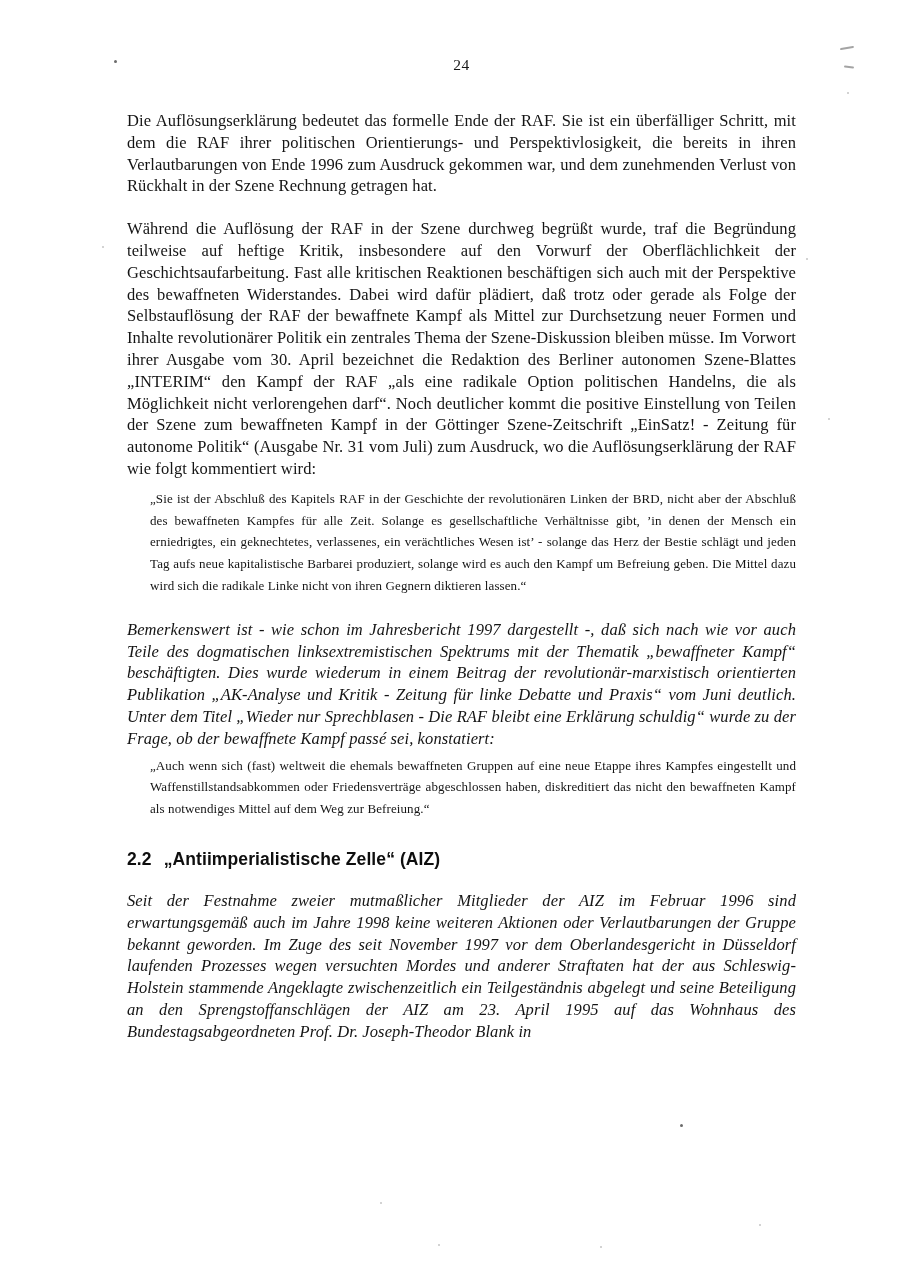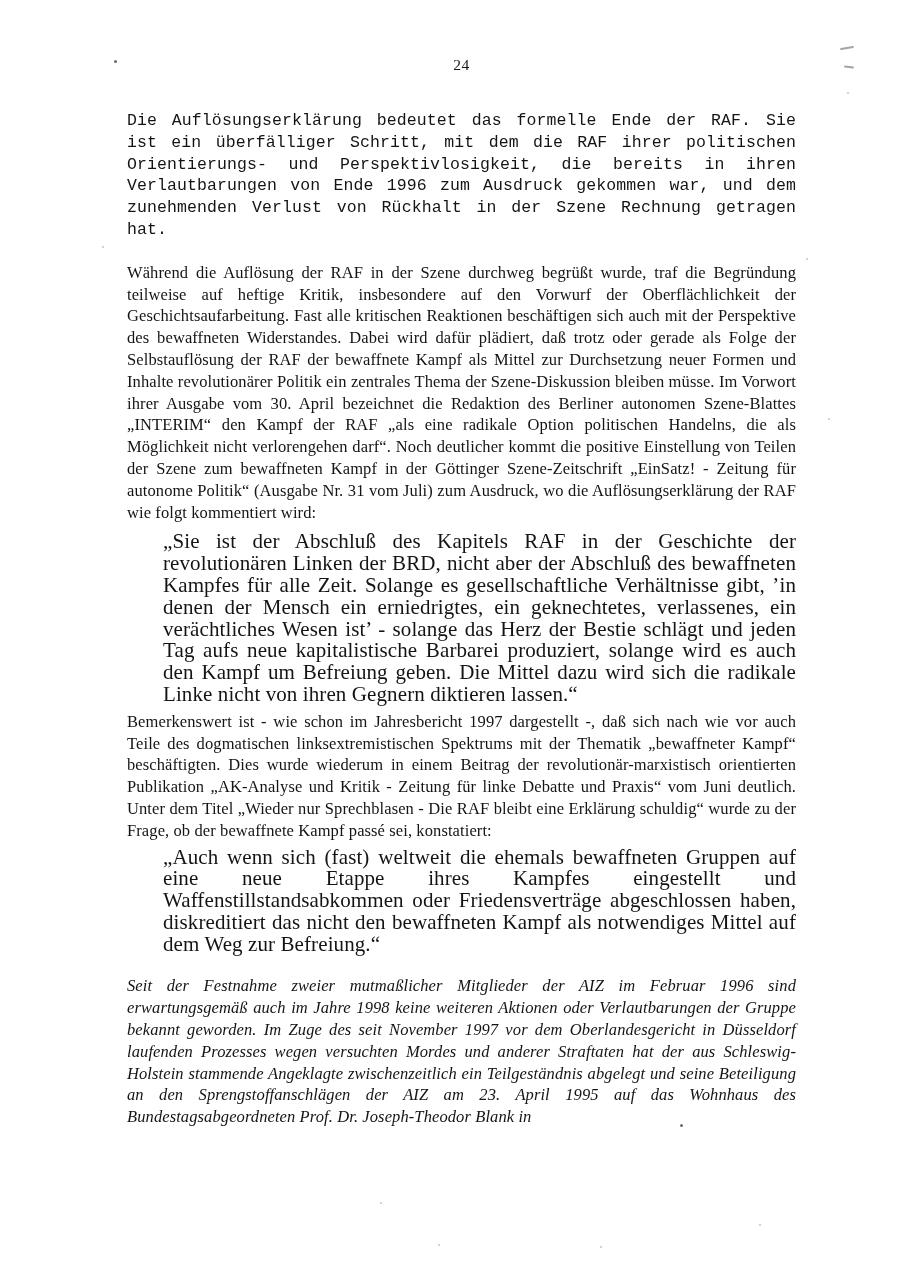--- a/index.html
+++ b/index.html
@@ -23,28 +23,28 @@
     letter-spacing: 0.5px;
     color: #161616;
   }
   p.body-par {
     text-align: justify;
     font-size: 16.5px;
     line-height: 21.8px;
     letter-spacing: 0.1px;
     color: #141414;
   }
-  .intro        { margin-top: 36px; font-family: Liberation Mono, monospace; }
+  .intro        { margin-top: 36px; }
   .p-reactions  { margin-top: 21px; }
-  .p-bem        { margin-top: 5px; }
+  .p-bem        { margin-top: 22px; font-style: italic; }
   .p-aiz        { margin-top: 20px; font-style: italic; }
   blockquote.quote {
-    margin-left: 36px;
+    margin-left: 23px;
     text-align: justify;
-    font-size: 21px;
+    font-size: 13px;
     line-height: 21.8px;
     letter-spacing: 0.1px;
     color: #141414;
   }
   .q1 { margin-top: 8px; }
   .q2 { margin-top: 5px; }
   h2.heading {
     font-family: "Liberation Sans", sans-serif;
     font-weight: bold;
     font-size: 17.5px;
@@ -83,20 +83,23 @@
 
 
   <p class="body-par p-reactions">Während die Auflösung der RAF in der Szene durchweg begrüßt wurde, traf die Begründung teilweise auf heftige Kritik, insbesondere auf den Vorwurf der Oberflächlichkeit der Geschichtsaufarbeitung. Fast alle kritischen Reaktionen beschäftigen sich auch mit der Perspektive des bewaffneten Widerstandes. Dabei wird dafür plädiert, daß trotz oder gerade als Folge der Selbstauflösung der RAF der bewaffnete Kampf als Mittel zur Durchsetzung neuer Formen und Inhalte revolutionärer Politik ein zentrales Thema der Szene-Diskussion bleiben müsse. Im Vorwort ihrer Ausgabe vom 30. April bezeichnet die Redaktion des Berliner autonomen Szene-Blattes „INTERIM“ den Kampf der RAF „als eine radikale Option politischen Handelns, die als Möglichkeit nicht verlorengehen darf“. Noch deutlicher kommt die positive Einstellung von Teilen der Szene zum bewaffneten Kampf in der Göttinger Szene-Zeitschrift „EinSatz! - Zeitung für autonome Politik“ (Ausgabe Nr. 31 vom Juli) zum Ausdruck, wo die Auflösungserklärung der RAF wie folgt kommentiert wird:</p>
 
   <blockquote class="quote q1">„Sie ist der Abschluß des Kapitels RAF in der Geschichte der revolutionären Linken der BRD, nicht aber der Abschluß des bewaffneten Kampfes für alle Zeit. Solange es gesellschaftliche Verhältnisse gibt, ’in denen der Mensch ein erniedrigtes, ein geknechtetes, verlassenes, ein verächtliches Wesen ist’ - solange das Herz der Bestie schlägt und jeden Tag aufs neue kapitalistische Barbarei produziert, solange wird es auch den Kampf um Befreiung geben. Die Mittel dazu wird sich die radikale Linke nicht von ihren Gegnern diktieren lassen.“</blockquote>
 
   <p class="body-par p-bem">Bemerkenswert ist - wie schon im Jahresbericht 1997 dargestellt -, daß sich nach wie vor auch Teile des dogmatischen linksextremistischen Spektrums mit der Thematik „bewaffneter Kampf“ beschäftigten. Dies wurde wiederum in einem Beitrag der revolutionär-marxistisch orientierten Publikation „AK-Analyse und Kritik - Zeitung für linke Debatte und Praxis“ vom Juni deutlich. Unter dem Titel „Wieder nur Sprechblasen - Die RAF bleibt eine Erklärung schuldig“ wurde zu der Frage, ob der bewaffnete Kampf passé sei, konstatiert:</p>
 
   <blockquote class="quote q2">„Auch wenn sich (fast) weltweit die ehemals bewaffneten Gruppen auf eine neue Etappe ihres Kampfes eingestellt und Waffenstillstandsabkommen oder Friedensverträge abgeschlossen haben, diskreditiert das nicht den bewaffneten Kampf als notwendiges Mittel auf dem Weg zur Befreiung.“</blockquote>
 
+  <h2 class="heading h22">
+    <span class="h-num">2.2</span><span class="h-title">„Antiimperialistische Zelle“ (AIZ)</span>
+  </h2>
 
   <p class="body-par p-aiz">Seit der Festnahme zweier mutmaßlicher Mitglieder der AIZ im Februar 1996 sind erwartungsgemäß auch im Jahre 1998 keine weiteren Aktionen oder Verlautbarungen der Gruppe bekannt geworden. Im Zuge des seit November 1997 vor dem Oberlandesgericht in Düsseldorf laufenden Prozesses wegen versuchten Mordes und anderer Straftaten hat der aus Schleswig-Holstein stammende Angeklagte zwischenzeitlich ein Teilgeständnis abgelegt und seine Beteiligung an den Sprengstoffanschlägen der AIZ am 23. April 1995 auf das Wohnhaus des Bundestagsabgeordneten Prof. Dr. Joseph-Theodor Blank in</p>
 
 </main>
 
 <div>
   <span class="speck" style="left:114px; top:60px;"></span>
   <span class="speck faint" style="left:102px; top:246px;"></span>
   <span class="dash" style="left:840px; top:47px; transform:rotate(-10deg);"></span>
   <span class="dash" style="left:844px; top:66px; width:10px; transform:rotate(6deg);"></span>

